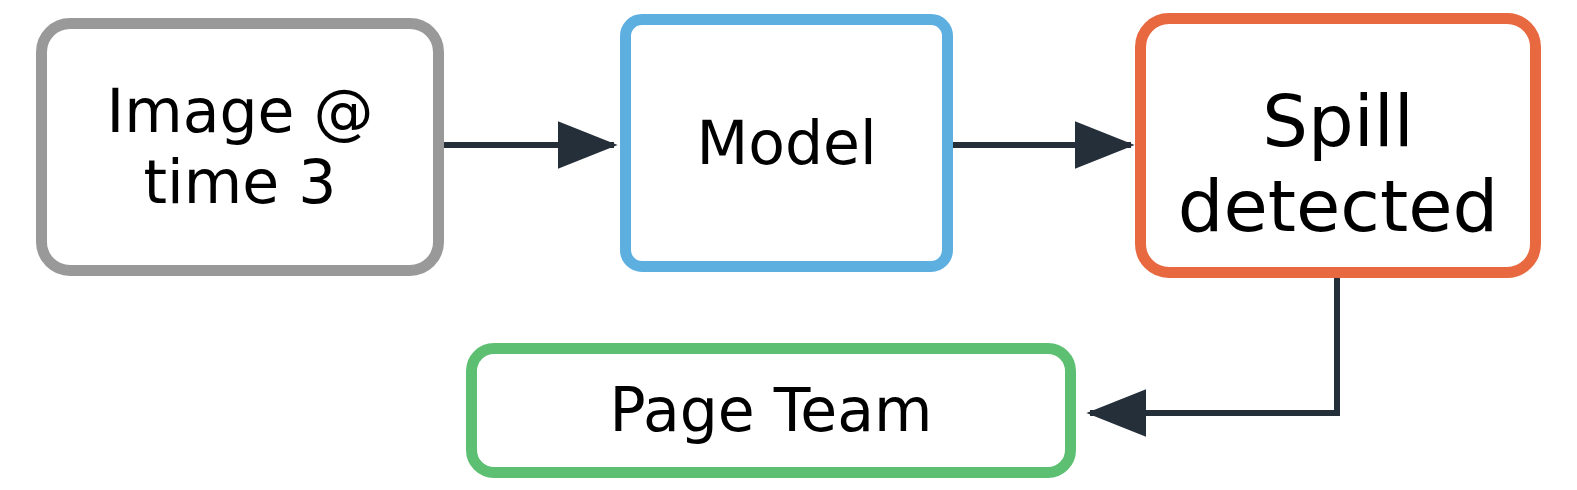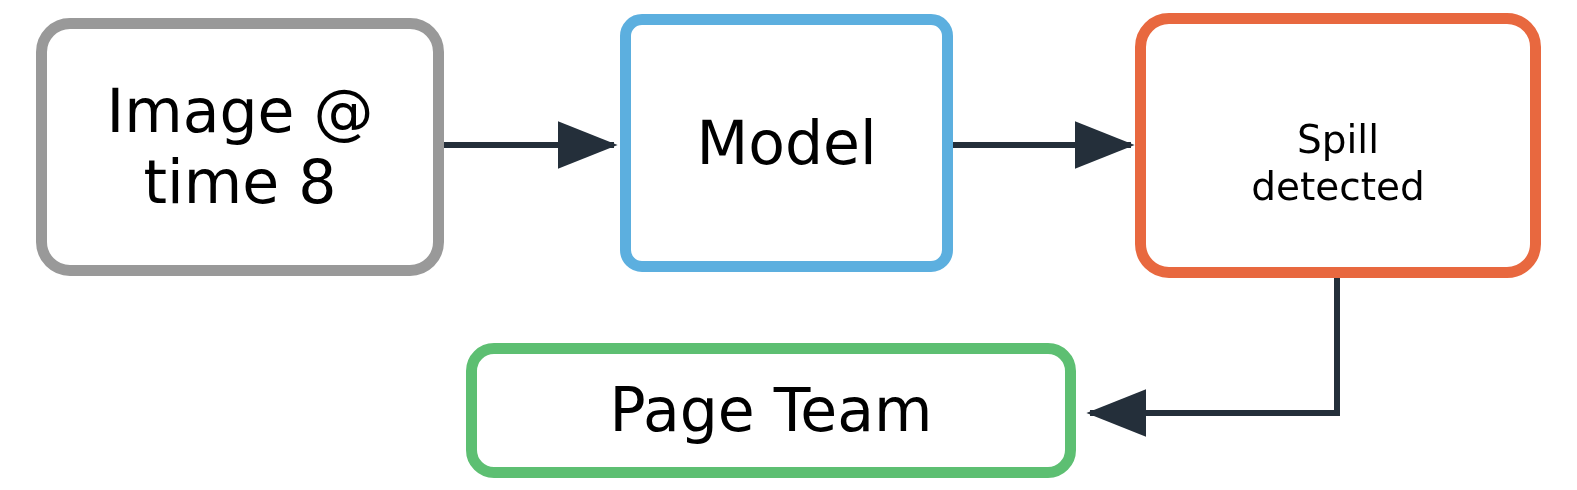--- a/index.html
+++ b/index.html
@@ -65,21 +65,21 @@
   #node-model .node-label { font-size: 60px; }
 
   #node-spill {
     left: 1135px;
     top: 13px;
     width: 406px;
     height: 265px;
     border-width: 11px;
     border-radius: 34px;
   }
-  #node-spill .node-label { font-size: 39px; margin-top: 36px; }
+  #node-spill .node-label { font-size: 72px; margin-top: 36px; }
 
   #node-page {
     left: 466px;
     top: 343px;
     width: 610px;
     height: 135px;
     border-width: 11px;
     border-radius: 28px;
   }
   #node-page .node-label { font-size: 60px; }
@@ -104,21 +104,21 @@
       <path d="M 950 145 L 1131 145" stroke="#242f3a" stroke-width="6" fill="none" marker-end="url(#arrowhead)"></path>
     </g>
 
     <g>
       <path d="M 1337 272 L 1337 413 L 1090 413" stroke="#242f3a" stroke-width="6" fill="none" stroke-linejoin="miter" marker-end="url(#arrowhead)"></path>
     </g>
   </svg>
 
   <div class="node" id="node-image" style="border-color:#999999;">
     <span class="node-label">Image @
-time 8</span>
+time 3</span>
   </div>
 
   <div class="node" id="node-model" style="border-color:#5cafdf;">
     <span class="node-label">Model</span>
   </div>
 
   <div class="node" id="node-spill" style="border-color:#e8683f;">
     <span class="node-label">Spill
 detected</span>
   </div>

